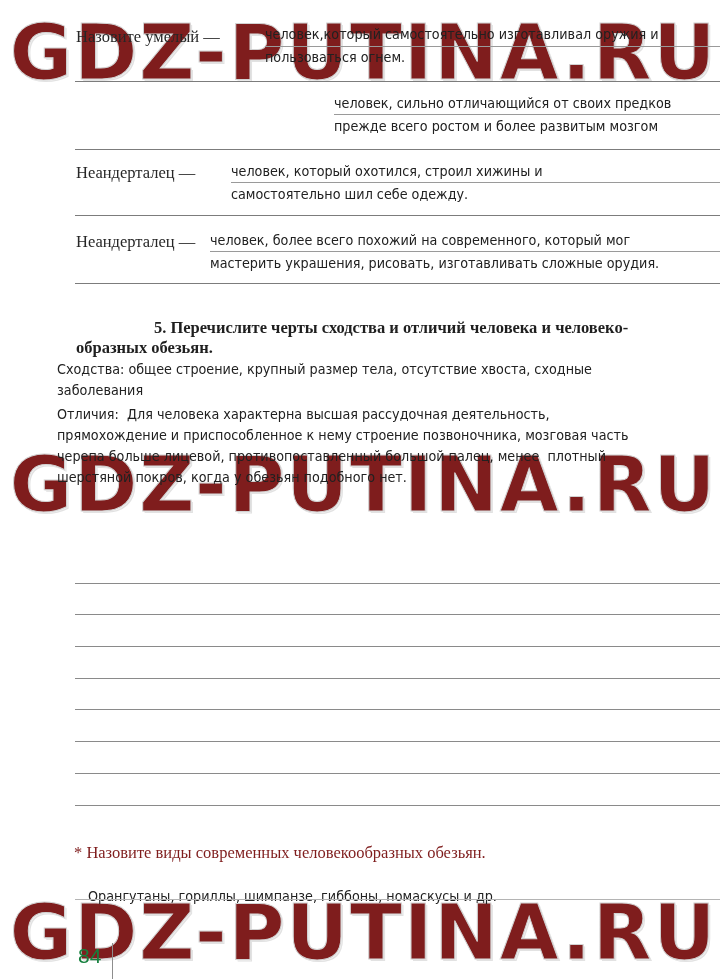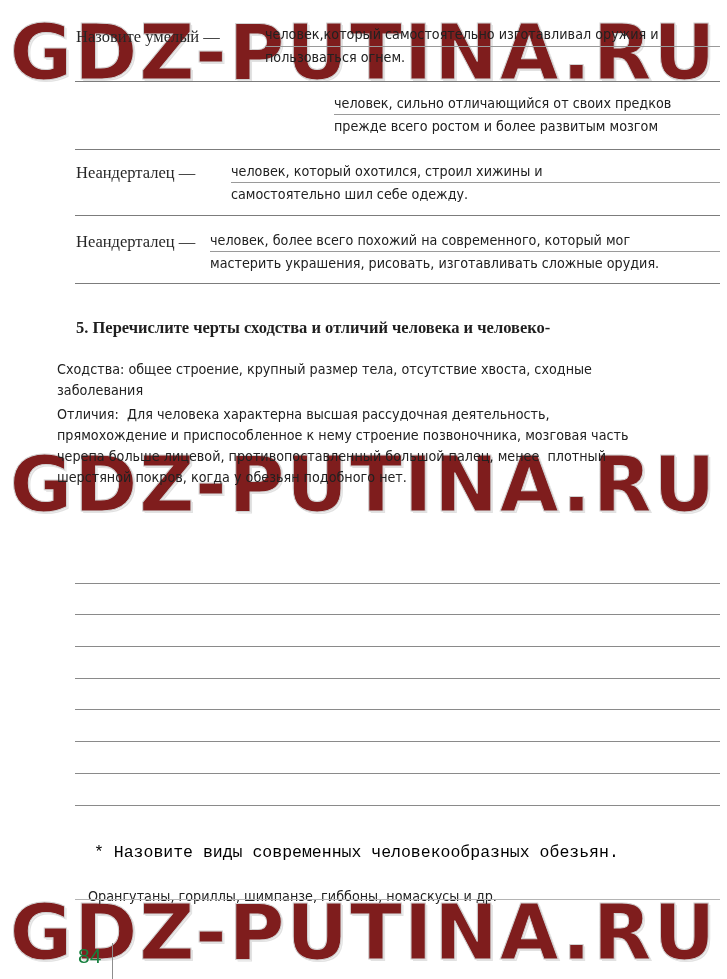--- a/index.html
+++ b/index.html
@@ -58,25 +58,24 @@
   .q-heading {
     position: absolute;
     font-family: "Liberation Serif", serif;
     font-weight: bold;
     font-size: 16.5px;
     line-height: 20px;
     color: #1f1f1f;
   }
   .q-star {
     position: absolute;
-    font-family: Liberation Mono, monospace;
+    font-family: Liberation Serif, serif;
     font-size: 16.5px;
-    color: #000000;
+    color: #7f1d1d;
     white-space: nowrap;
-    margin-left: 20px;
   }
 
   
   .answer {
     position: absolute;
     font-family: "DejaVu Sans", sans-serif;
     font-size: 13.4px;
     line-height: 21px;
     color: #212121;
     transform: scaleX(0.955);
@@ -137,21 +136,22 @@
     <div class="rule light" style="left:231px; top:182px; width:489px;"></div>
     <div class="answer" style="left:231px; top:184px;">самостоятельно шил себе одежду.</div>
     <div class="rule" style="left:75px; top:215px; width:645px;"></div>
 
     <div class="term" style="left:76px; top:232px;">Неандерталец —</div>
     <div class="answer" style="left:210px; top:230px;">человек, более всего похожий на современного, который мог</div>
     <div class="rule light" style="left:210px; top:251px; width:510px;"></div>
     <div class="answer" style="left:210px; top:253px;">мастерить украшения, рисовать, изготавливать сложные орудия.</div>
     <div class="rule" style="left:75px; top:283px; width:645px;"></div>
 
-    <div class="q-heading" style="left:76px; top:318px; width:630px;">5. Перечислите черты сходства и отличий человека и человеко-</div>
+    <div class="q-heading" style="left:76px; top:318px; width:630px;text-align:center;">5. Перечислите черты сходства и отличий человека и человеко-</div>
+    <div class="q-heading" style="left:76px; top:338px; width:630px;">образных обезьян.</div>
 
     <div class="answer" style="left:57px; top:359px;">Сходства: общее строение, крупный размер тела, отсутствие хвоста, сходные</div>
     <div class="answer" style="left:57px; top:380px;">заболевания</div>
     <div class="answer" style="left:57px; top:404px;">Отличия:  Для человека характерна высшая рассудочная деятельность,</div>
     <div class="answer" style="left:57px; top:425px;">прямохождение и приспособленное к нему строение позвоночника, мозговая часть</div>
     <div class="answer" style="left:57px; top:446px;">черепа больше лицевой, противопоставленный большой палец, менее  плотный</div>
     <div class="answer" style="left:57px; top:467px;">шерстяной покров, когда у обезьян подобного нет.</div>
 
     <div class="rule blank" style="left:75px; top:583px; width:645px;"></div>
     <div class="rule blank" style="left:75px; top:614px; width:645px;"></div>

